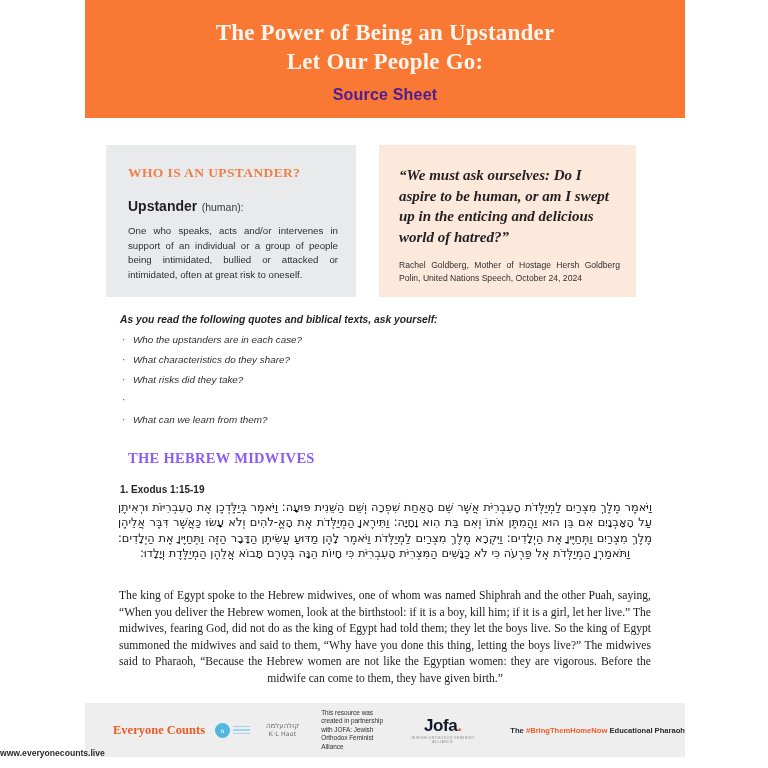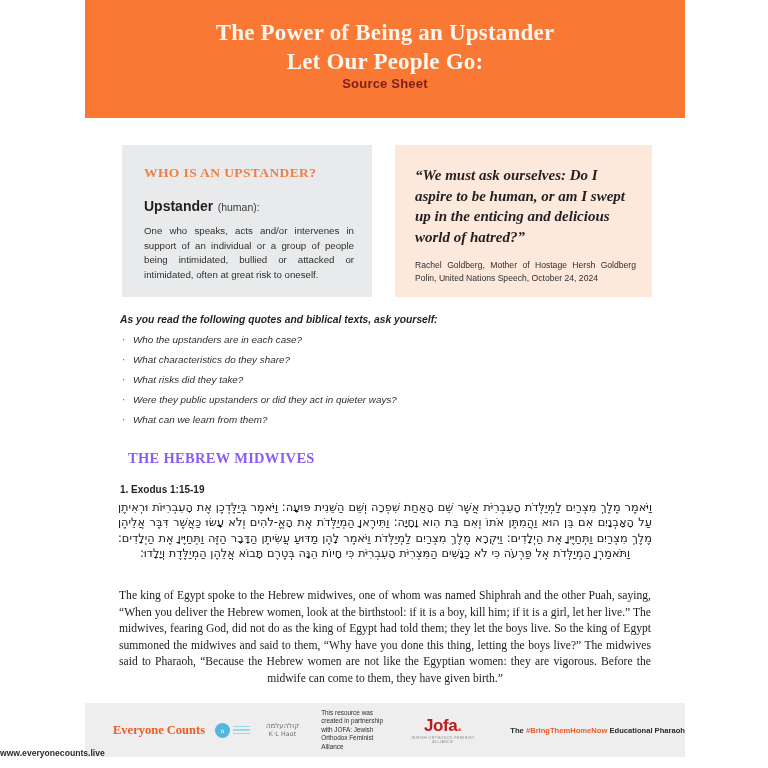--- a/index.html
+++ b/index.html
@@ -35,32 +35,32 @@
   }
   .header-title-line {
     font-family: "Liberation Serif", serif;
     font-weight: bold;
     color: #fdf6ef;
     font-size: 23px;
     line-height: 29px;
     letter-spacing: 0.2px;
   }
   .header-sub {
-    margin-top: 0;
-    font-family: "Liberation Sans", sans-serif;
-    font-weight: bold;
-    color: #7f1d1d;
-    font-size: 13px;
+    margin-top: 10px;
+    font-family: "Liberation Sans", sans-serif;
+    font-weight: bold;
+    color: #4c1d95;
+    font-size: 16px;
     letter-spacing: 0.2px;
   }
 
   
   .box-row {
     position: absolute;
-    left: 122px;
+    left: 106px;
     top: 145px;
     width: 530px;
     height: 188px;
     text-decoration: underline;
   }
   .box {
     position: absolute;
     top: 0;
     height: 152px;
     box-sizing: border-box;
@@ -357,21 +357,20 @@
     <div class="bullet">
       <span class="bullet-dot">·</span>
       <span class="bullet-text">What characteristics do they share?</span>
     </div>
     <div class="bullet">
       <span class="bullet-dot">·</span>
       <span class="bullet-text">What risks did they take?</span>
     </div>
     <div class="bullet">
       <span class="bullet-dot">·</span>
-      <span class="bullet-text">Were they public upstanders or did they act in quieter ways?</span>
     </div>
     <div class="bullet">
       <span class="bullet-dot">·</span>
       <span class="bullet-text">What can we learn from them?</span>
     </div>
   </div>
 
   <div class="section-title">THE HEBREW MIDWIVES</div>
   <div class="source-ref">1. Exodus 1:15-19</div>
 
@@ -391,21 +390,21 @@
         </div>
       <div class="kolhaot-logo">
         <div class="kolhaot-heb">קולהעלמה</div>
         <div class="kolhaot-eng">K·L Haot</div>
       </div>
     </div>
 
     <div class="footer-partner">This resource was created in partnership with JOFA: Jewish Orthodox Feminist  Alliance</div>
 
     <div class="jofa-logo">
-      <div class="jofa-word"><span style="color:#b91c1c">Jofa</span><span>.</span></div>
+      <div class="jofa-word"><span style="color:#0f172a">Jofa</span><span>.</span></div>
       <div class="jofa-tag">JEWISH ORTHODOX FEMINIST ALLIANCE</div>
     </div>
 
     <div class="footer-toolkit"><span style="color:#2b2b2b">The </span><span>#BringThemHomeNow</span><span style="color:#2b2b2b"> Educational Pharaoh</span></div>
   </div>
 
   <div class="footer-url">www.everyonecounts.live</div>
 
 </div>
 

